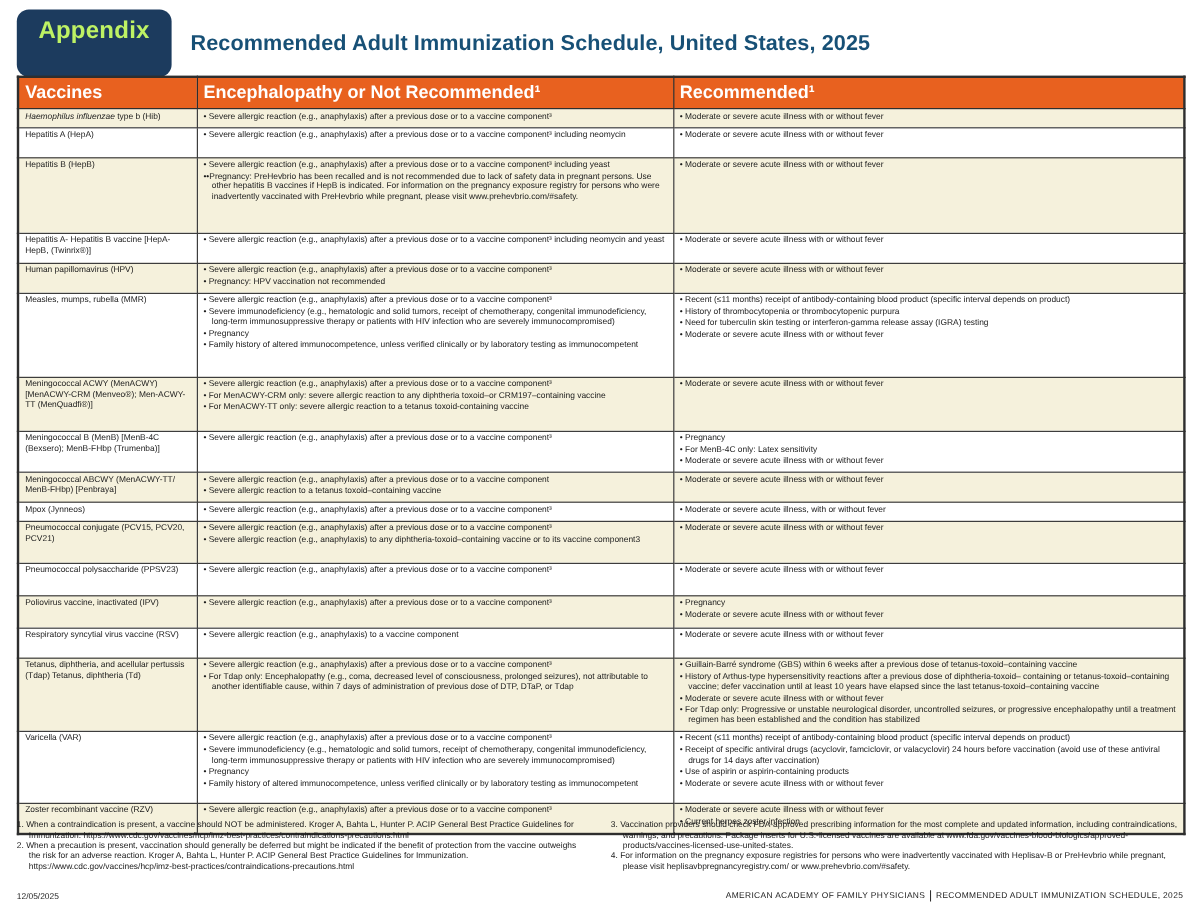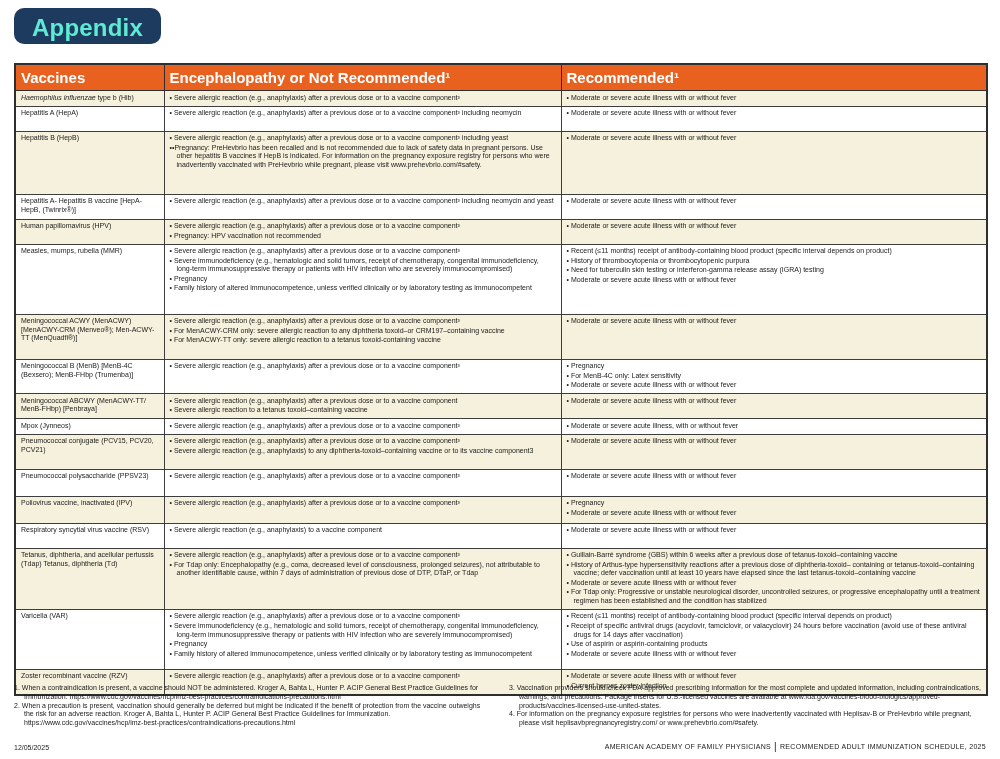--- a/index.html
+++ b/index.html
@@ -1,22 +1,22 @@
 <!DOCTYPE html>
 <html><head>
 <meta charset="utf-8">
 <style>
   * { margin:0; padding:0; box-sizing:border-box; }
   html,body { width:1000px; height:759px; background:#ffffff; font-family:"Liberation Sans", sans-serif; color:#1a1a1a; }
   .page { position:relative; width:1000px; height:759px; overflow:hidden; }
 
   
   .header { position:absolute; left:14px; top:8px; right:14px; display:flex; align-items:center; gap:16px; }
-  .badge { background:#1c3b5e; color:#5eead4; font-weight:bold; font-size:24px; line-height:1;
-           padding:8px 18px 4px 18px; border-radius:10px; letter-spacing:0.2px; }
+  .badge { background:#1c3b5e; color:#bef264; font-weight:bold; font-size:20px; line-height:1;
+           padding:8px 18px 28px 18px; border-radius:10px; letter-spacing:0.2px; }
   .title { color:#175076; font-weight:bold; font-size:18px; letter-spacing:0.1px; }
 
   
   table.vax { position:absolute; left:14px; top:63px; width:972px; border-collapse:collapse;
               border:2px solid #2e2e2e; table-layout:fixed; }
   col.c1 { width:149px; } col.c2 { width:397px; } col.c3 { width:426px; }
   th { background:#e8611f; color:#ffffff; text-align:left; font-size:15px; font-weight:bold;
        padding:4px 5px; border:1px solid #2e2e2e; }
   td { vertical-align:top; font-size:7px; line-height:1.22; padding:2.5px 5px;
        border:1px solid #3d3d3d; word-wrap:break-word; }
@@ -36,20 +36,21 @@
   .footer-right { letter-spacing:0.3px; }
   .footer-sep { font-size:10px; font-weight:normal; padding:0 3px; position:relative; top:1px; }
 </style>
 </head>
 <body>
 
 <div class="page">
 
   <div class="header">
     <div class="badge">Appendix</div>
+    <div class="title">Recommended Adult Immunization Schedule, United States, 2025</div>
   </div>
 
   <table class="vax">
     <colgroup>
         <col class="c1">
         <col class="c2">
         <col class="c3">
       </colgroup>
     <thead>
       <tr>

